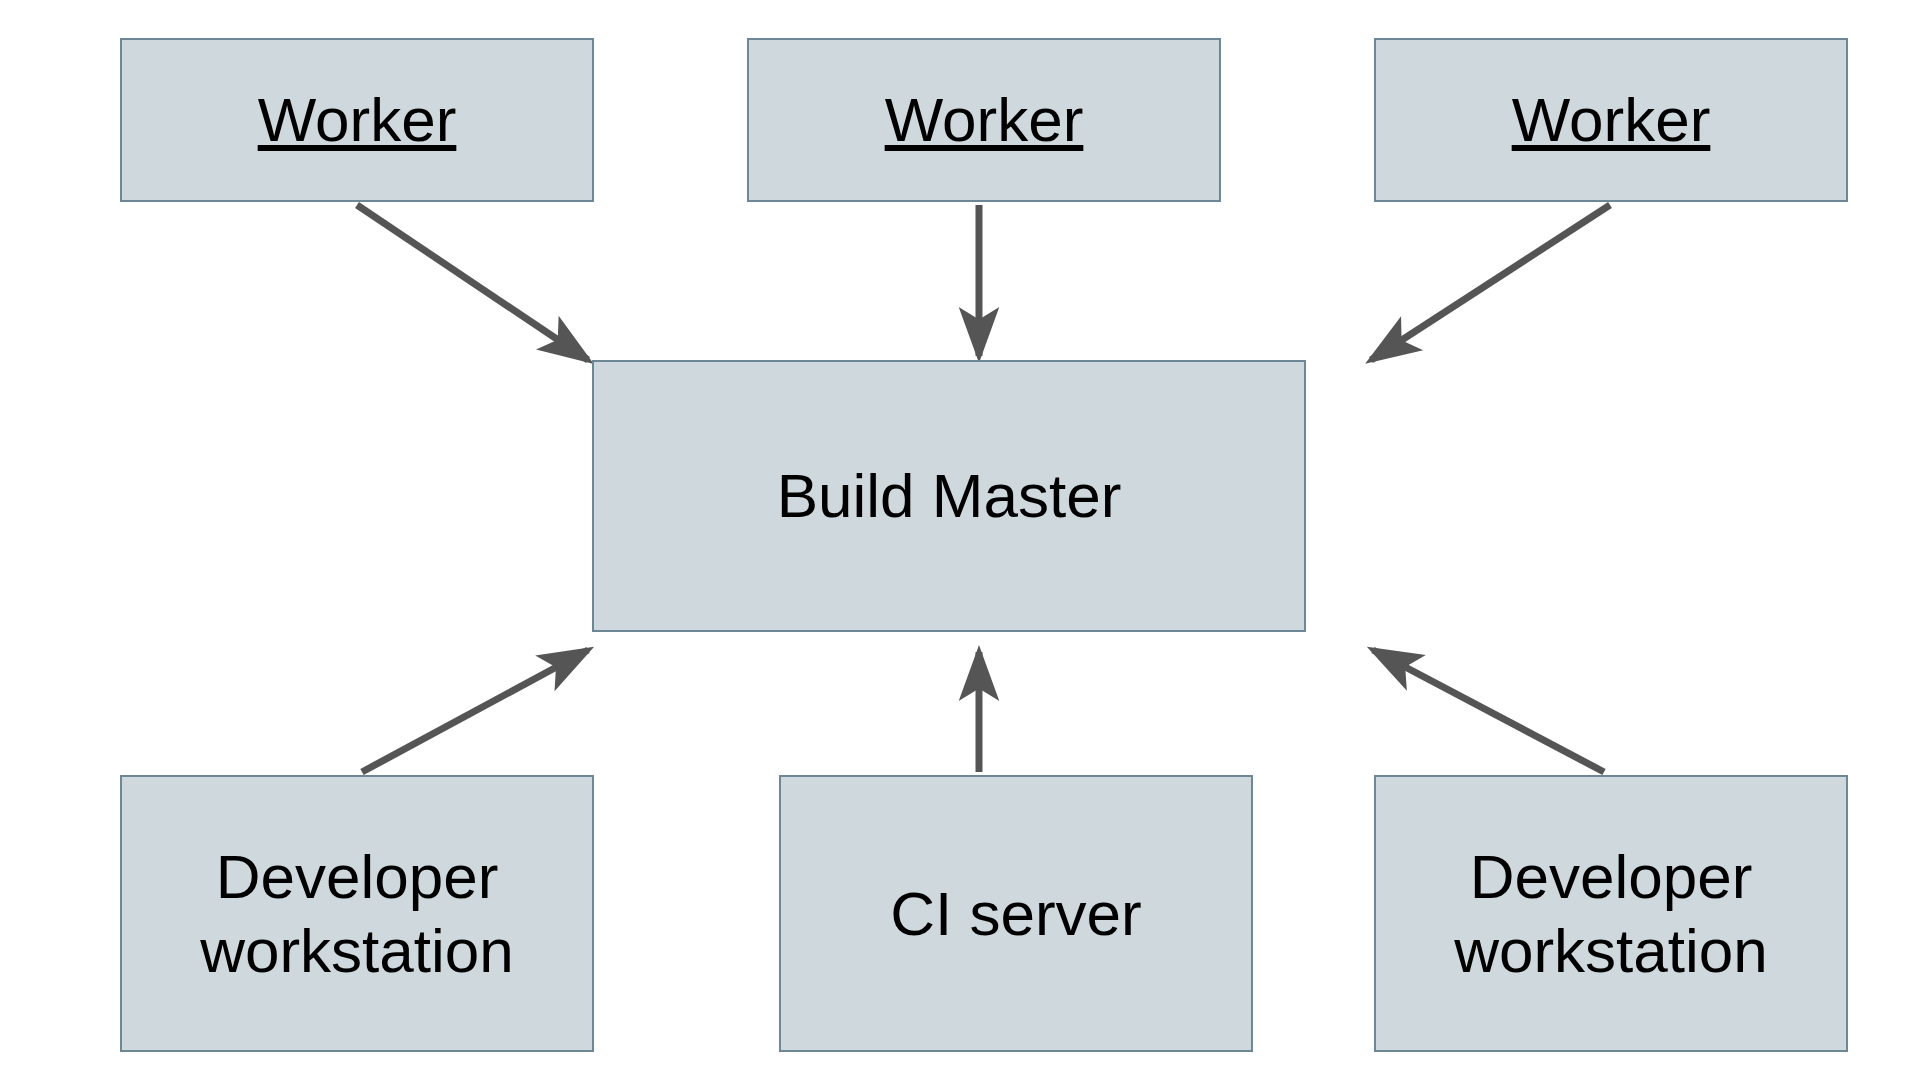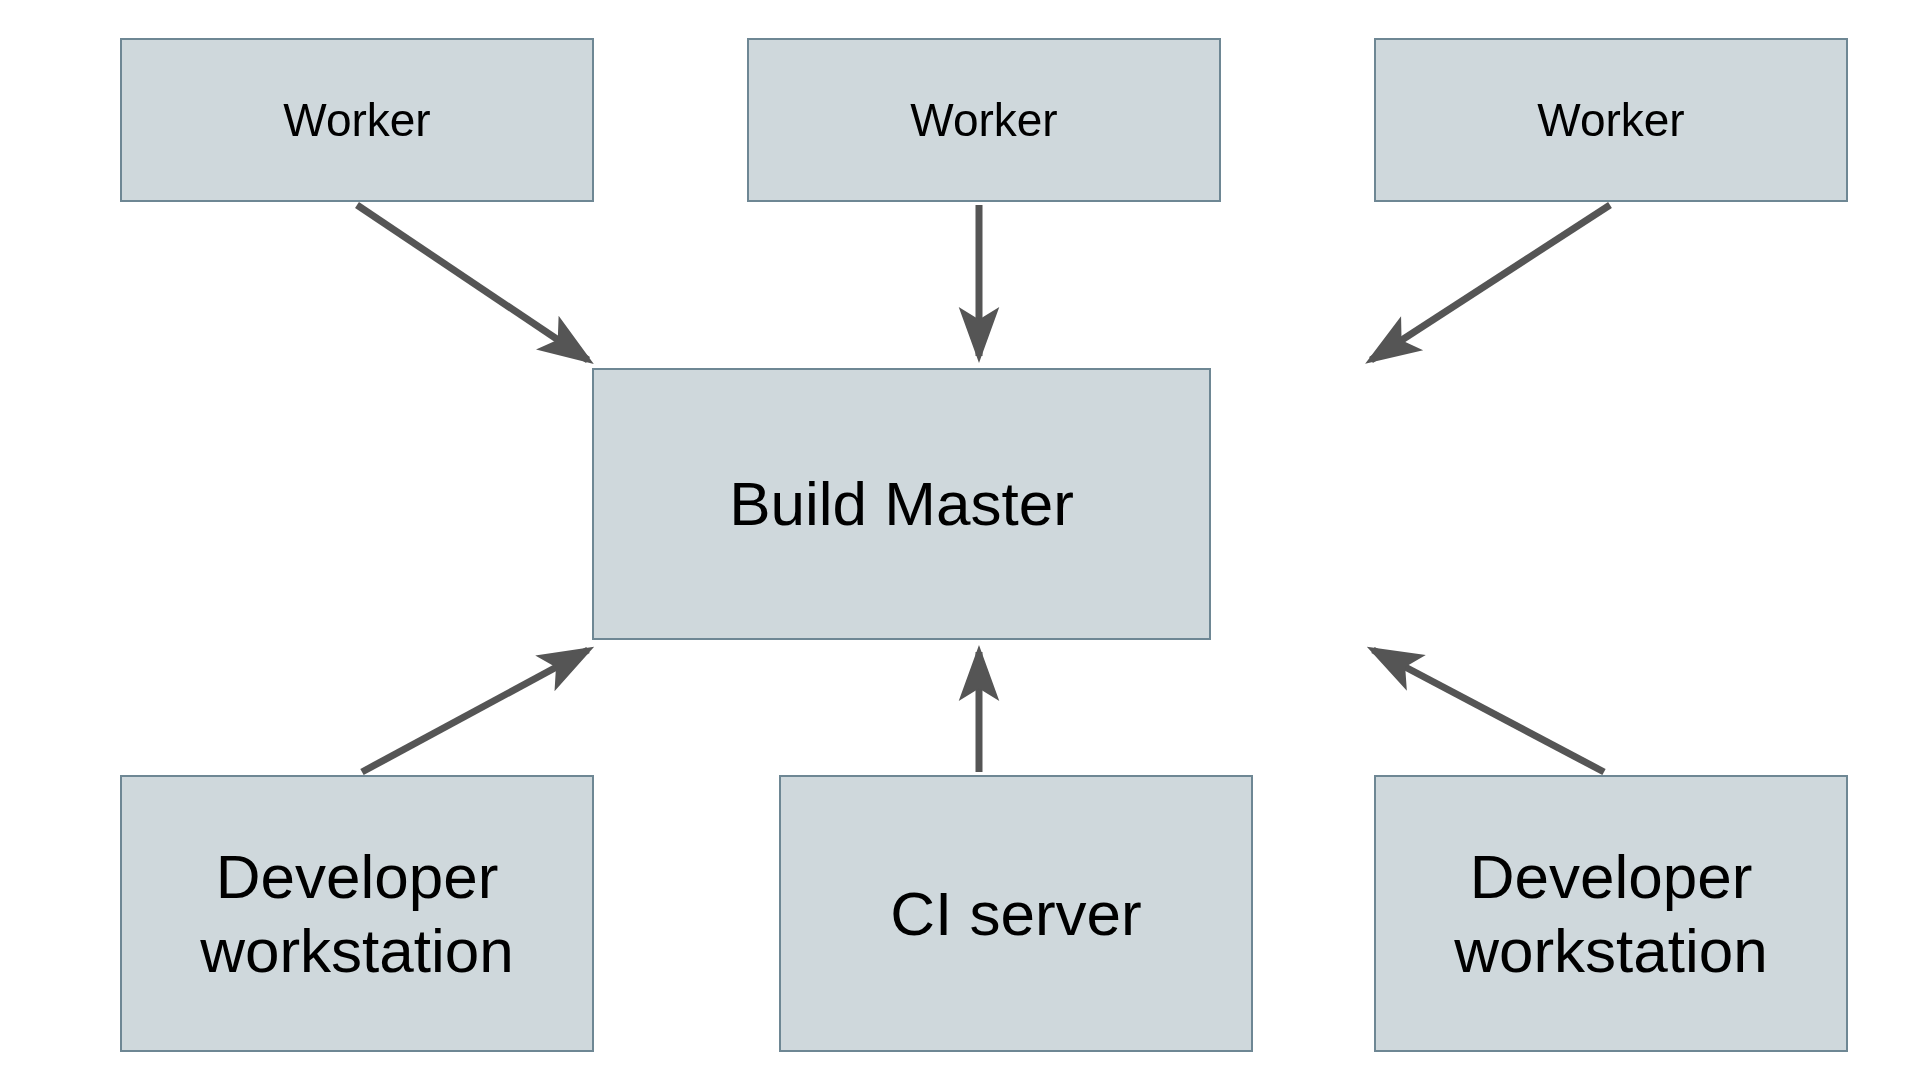--- a/index.html
+++ b/index.html
@@ -38,31 +38,31 @@
     text-align: center;
     color: #000000;
     line-height: 1.18;
     white-space: pre-line;
     z-index: 2;
   }
   .node-label {
     display: block;
     padding: 0 8px;
   }
-  .worker   { font-size: 46px; }
+  .worker   { font-size: 62px; text-decoration: underline; }
   .master   { font-size: 62px; }
   .endpoint { font-size: 62px; }
 
   
   #node-worker-1 { left: 120px;  top: 38px;  width: 474px; height: 164px; }
   #node-worker-2 { left: 747px;  top: 38px;  width: 474px; height: 164px; }
   #node-worker-3 { left: 1374px; top: 38px;  width: 474px; height: 164px; }
 
   
-  #node-build-master { left: 592px; top: 368px; width: 619px; height: 272px; }
+  #node-build-master { left: 592px; top: 360px; width: 714px; height: 272px; }
 
   
   #node-dev-left  { left: 120px;  top: 775px; width: 474px; height: 277px; }
   #node-ci-server { left: 747px;  top: 775px; width: 474px; height: 277px; margin-left: 32px; }
   #node-dev-right { left: 1374px; top: 775px; width: 474px; height: 277px; }
 </style>
 </head>
 <body>
 
 <div id="canvas">

